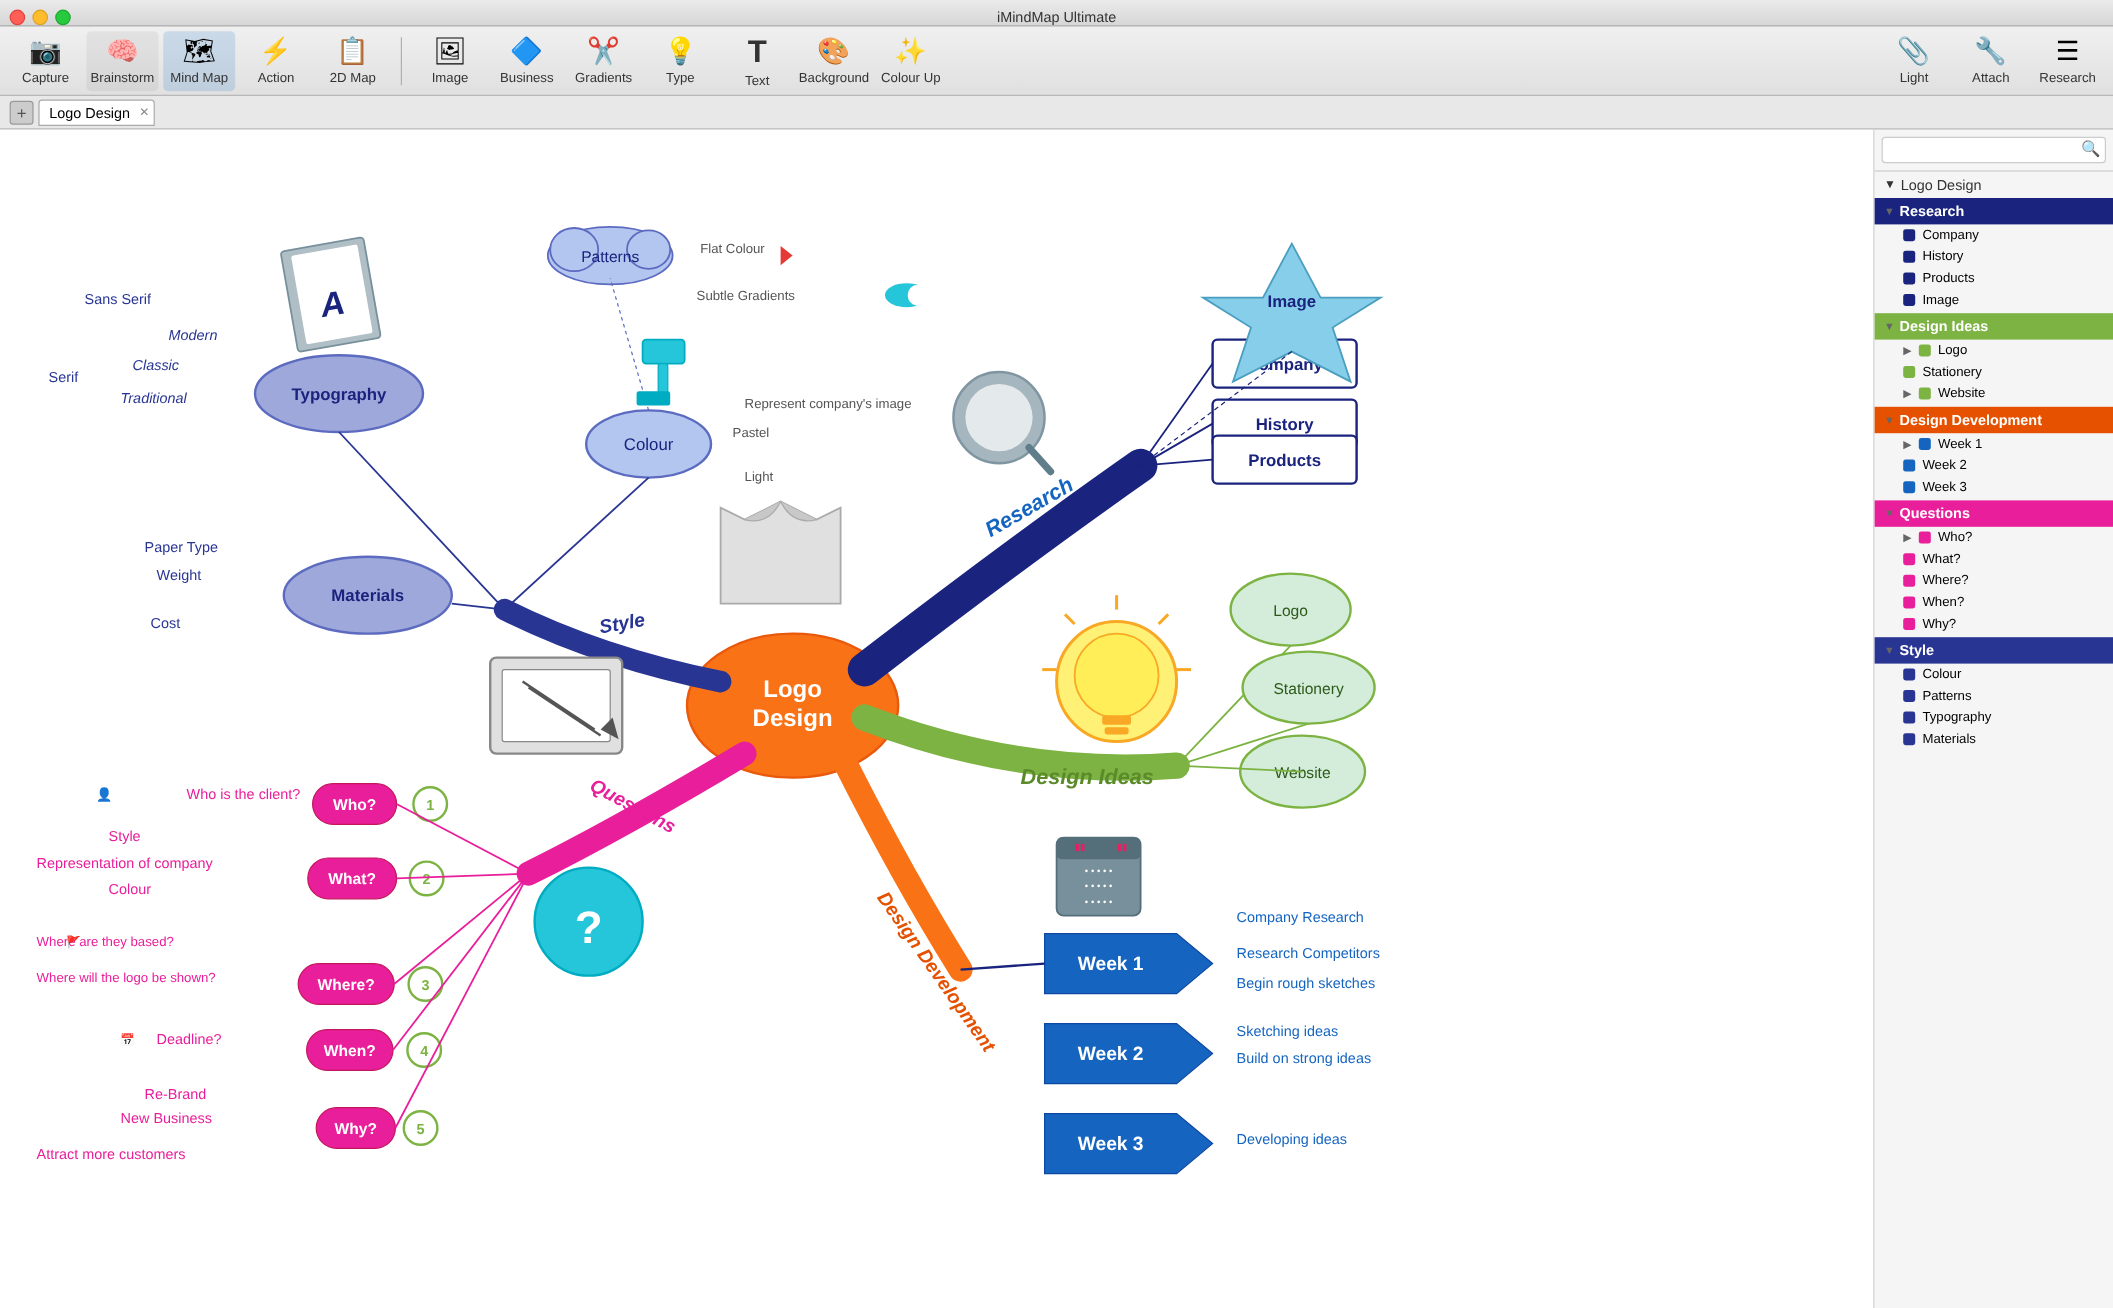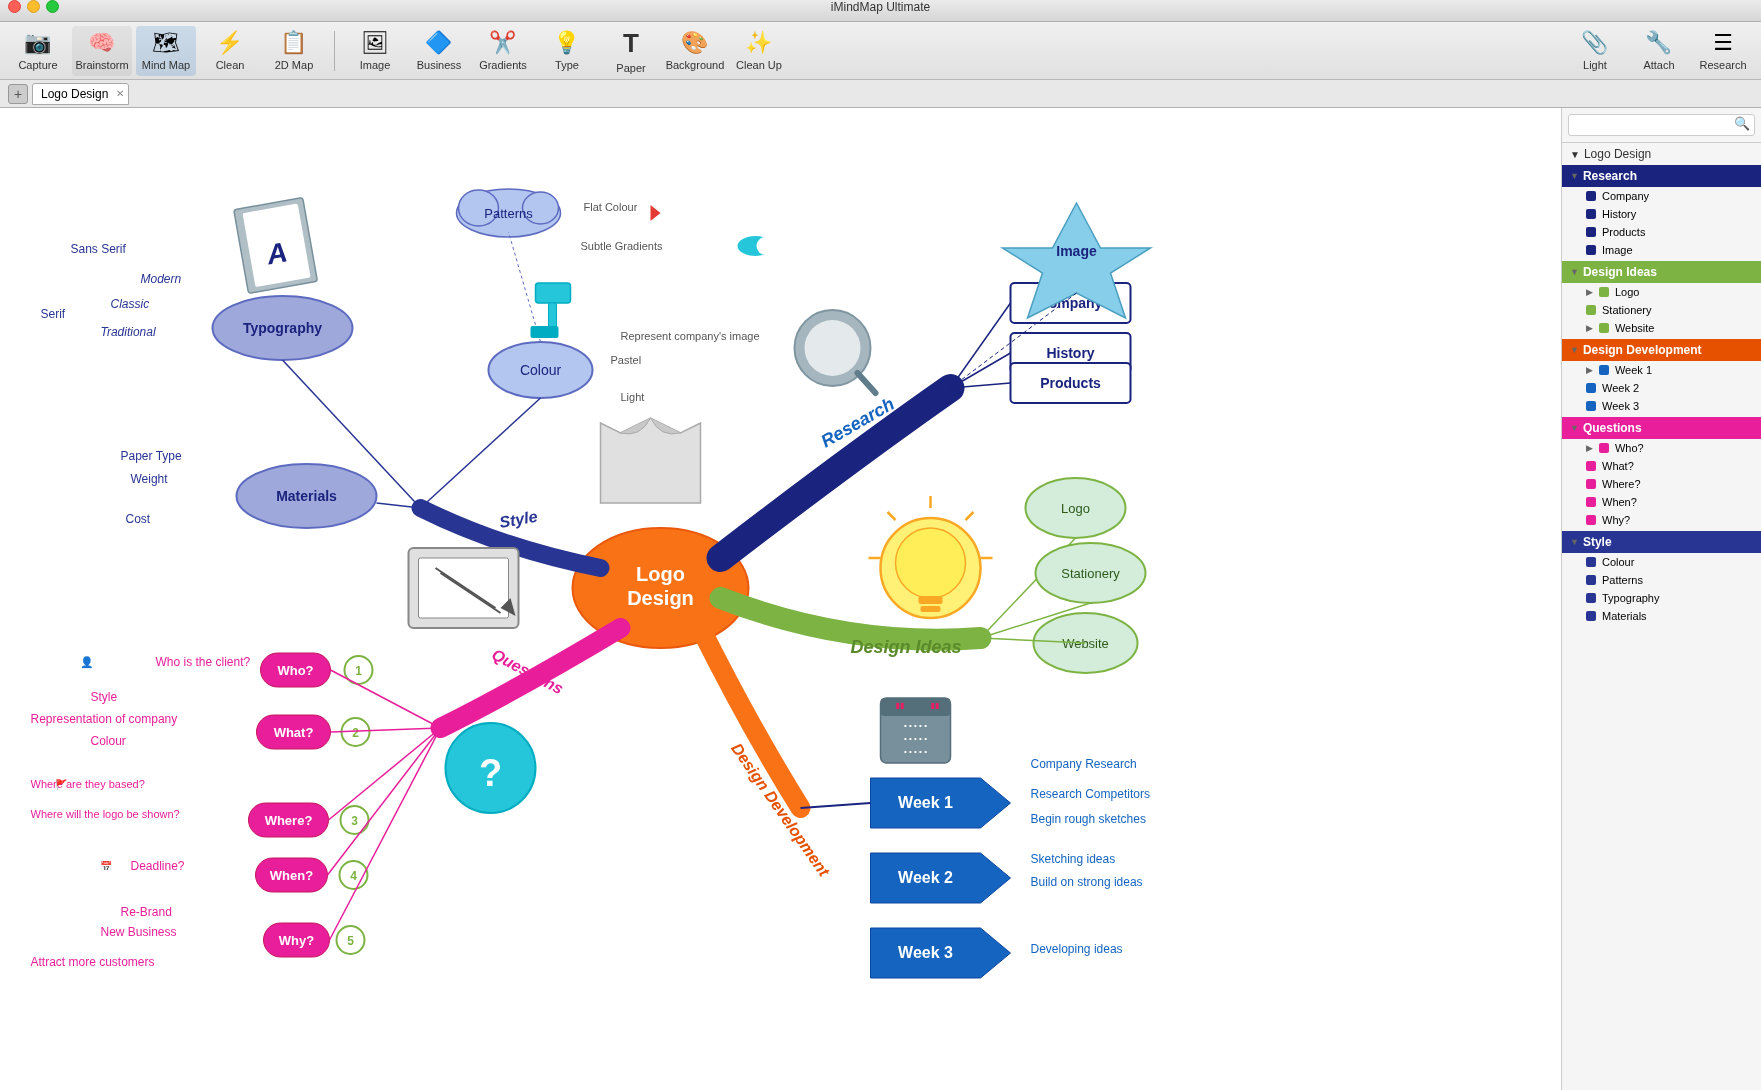--- a/index.html
+++ b/index.html
@@ -3,21 +3,21 @@
   <meta charset="utf-8">
   <style>
     * { box-sizing: border-box; margin: 0; padding: 0; }
     body { font-family: -apple-system, BlinkMacSystemFont, 'Helvetica Neue', Arial, sans-serif; background: #d0d0d0; width: 1761px; height: 1090px; overflow: hidden; }
 
     
     #titlebar {
       height: 22px;
       background: linear-gradient(to bottom, #ebebeb, #d6d6d6);
       display: flex;
-      align-items: flex-start;
+      align-items: flex-end;
       justify-content: center;
       border-bottom: 1px solid #b0b0b0;
       position: relative;
     }
     #titlebar .traffic-lights { position: absolute; left: 8px; display: flex; gap: 6px; }
     .tl { width: 13px; height: 13px; border-radius: 50%; }
     .tl.close { background: #ff5f56; border: 1px solid #e0443e; }
     .tl.min { background: #ffbd2e; border: 1px solid #dea123; }
     .tl.max { background: #27c93f; border: 1px solid #1aab29; }
     #titlebar .title { font-size: 12px; color: #333; font-weight: 500; }
@@ -156,21 +156,21 @@
   <div class="toolbar-item" style="background:rgba(0,0,0,0.05);">
     <span class="icon">🧠</span>
     <span class="label">Brainstorm</span>
   </div>
   <div class="toolbar-item" style="background:rgba(0,100,200,0.15);">
     <span class="icon">🗺</span>
     <span class="label">Mind Map</span>
   </div>
   <div class="toolbar-item">
     <span class="icon">⚡</span>
-    <span class="label">Clean</span>
+    <span class="label">Action</span>
   </div>
   <div class="toolbar-item">
     <span class="icon">📋</span>
     <span class="label">2D Map</span>
   </div>
 
   <div class="toolbar-sep"></div>
 
   <div class="toolbar-item">
     <span class="icon">🖼</span>
@@ -183,29 +183,29 @@
   <div class="toolbar-item">
     <span class="icon">✂️</span>
     <span class="label">Gradients</span>
   </div>
   <div class="toolbar-item">
     <span class="icon">💡</span>
     <span class="label">Type</span>
   </div>
   <div class="toolbar-item">
     <span class="icon" style="font-size:26px;font-weight:bold;color:#333;">T</span>
-    <span class="label">Paper</span>
+    <span class="label">Text</span>
   </div>
   <div class="toolbar-item">
     <span class="icon">🎨</span>
     <span class="label">Background</span>
   </div>
   <div class="toolbar-item">
     <span class="icon">✨</span>
-    <span class="label">Clean Up</span>
+    <span class="label">Colour Up</span>
   </div>
 
   <div class="toolbar-right">
     <div class="toolbar-item">
       <span class="icon">📎</span>
       <span class="label">Light</span>
     </div>
     <div class="toolbar-item">
       <span class="icon">🔧</span>
       <span class="label">Attach</span>

